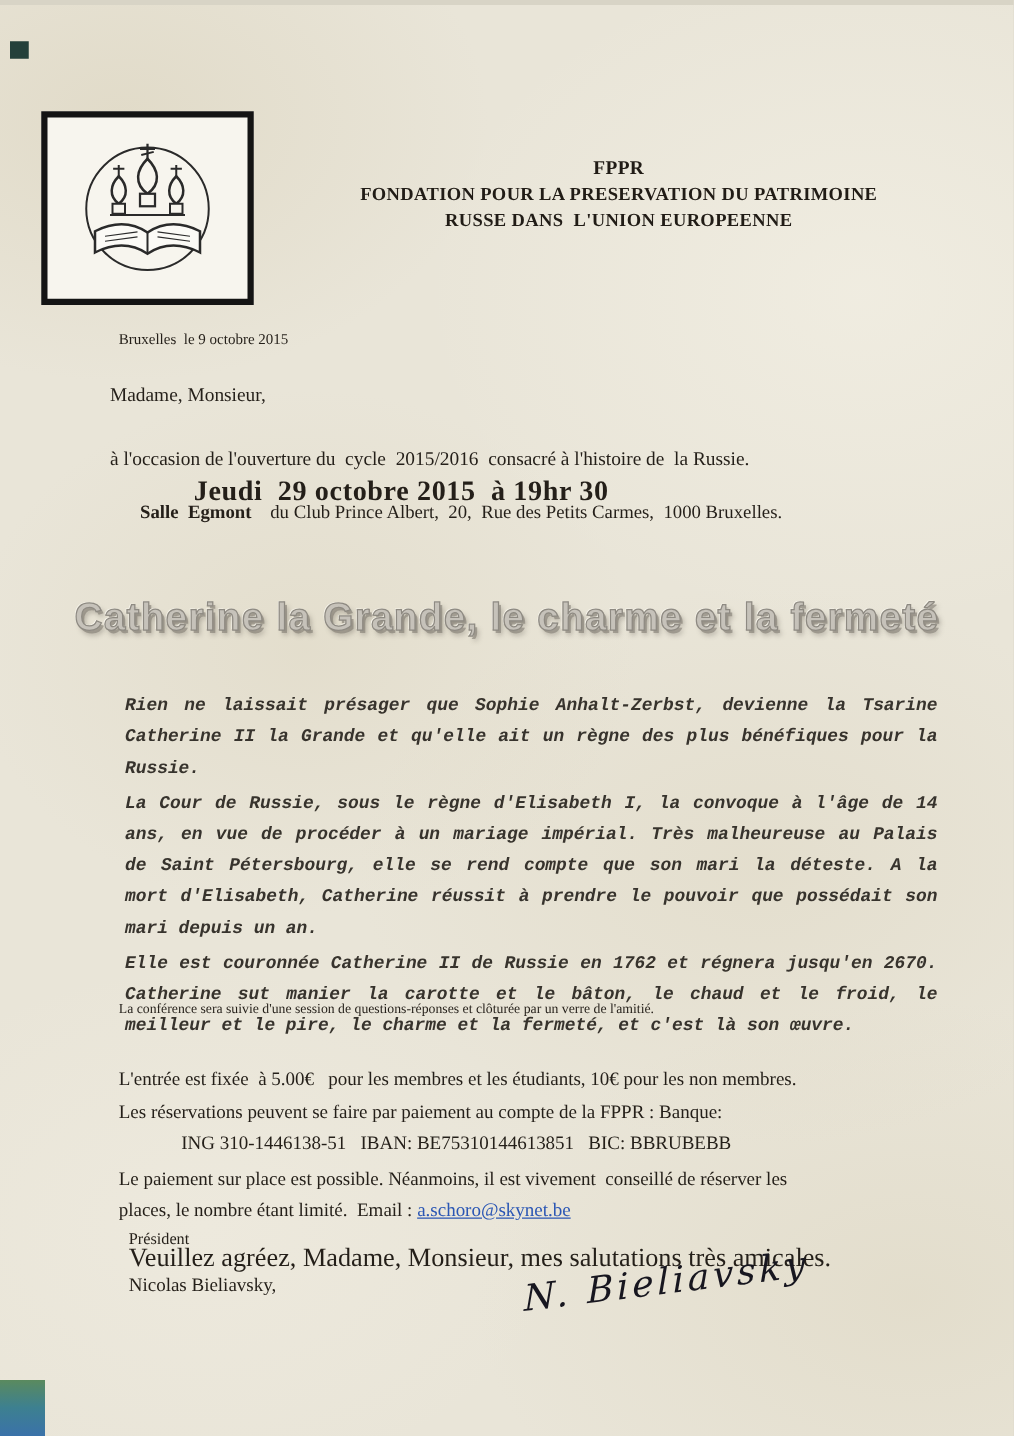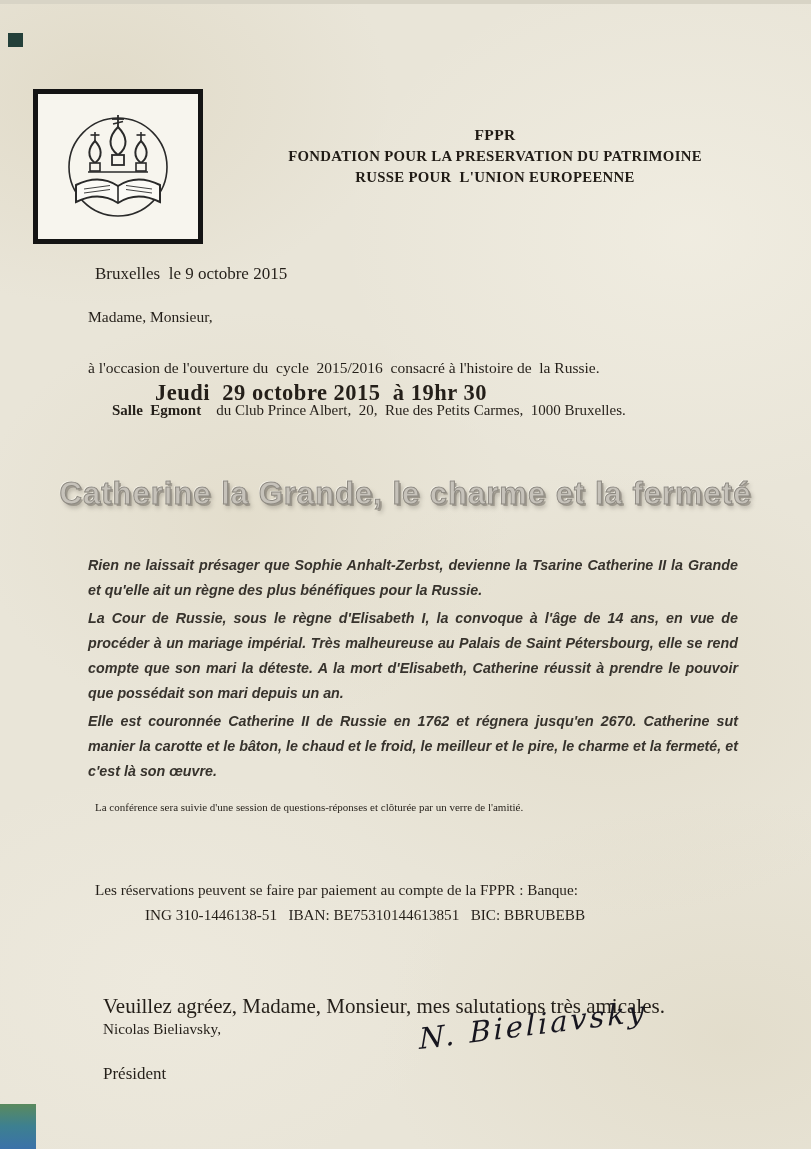--- a/index.html
+++ b/index.html
@@ -50,21 +50,21 @@
     position: absolute; left: 200px; top: 120px; width: 590px;
     text-align: center;
     font-weight: bold;
     font-size: 14.8px;
     line-height: 21.5px;
     letter-spacing: 0.3px;
     color: #211c16;
   }
   .org-header .org-acronym { font-size: 15.5px; }
 
-  .dateline   { position: absolute; left: 95px;  top: 260px; font-size: 17px; }
+  .dateline   { position: absolute; left: 95px;  top: 260px; font-size: 12px; }
   .salutation { position: absolute; left: 88px;  top: 304px; font-size: 15.5px; }
   .invite-1   { position: absolute; left: 88px;  top: 329px; font-size: 15.5px; width: 690px; }
   .invite-2   { position: absolute; left: 88px;  top: 355px; font-size: 15.5px; width: 690px; }
 
   .event-datetime {
     position: absolute; left: 155px; top: 376px;
     font-size: 22.5px; font-weight: bold; letter-spacing: 0.5px;
   }
   .venue { position: absolute; left: 112px; top: 398px; font-size: 15px; width: 660px; }
 
@@ -77,39 +77,39 @@
     letter-spacing: 1px;
     color: #c6c2ba;
     -webkit-text-stroke: 1px #8e8a82;
     text-shadow:
       -1px -1px 0 rgba(250,248,240,.85),
        2px  2px 0 rgba(122,117,107,.55),
        3px  4px 4px rgba(80,75,65,.35);
   }
 
   .abstract {
-    position: absolute; left: 88px; top: 549px; width: 650px;
-    font-family: Liberation Sans, sans-serif;
+    position: absolute; left: 100px; top: 549px; width: 650px;
+    font-family: Liberation Mono, monospace;
     font-style: italic; font-weight: bold;
     font-size: 14.3px; line-height: 25px;
     color: #37332d;
     text-align: justify;
   }
   .abstract p { margin: 0 0 3px 0; }
 
   .after-note { position: absolute; left: 95px; top: 791px; width: 655px; font-size: 11px; line-height: 24.5px; }
   .pricing    { position: absolute; left: 95px; top: 851px; width: 700px; font-size: 15.2px; }
   .reservation{ position: absolute; left: 95px; top: 877px; width: 700px; font-size: 15.2px; }
   .bank       { position: absolute; left: 145px; top: 902px; width: 640px; font-size: 15.2px; }
   .payment    { position: absolute; left: 95px; top: 927px; width: 680px; font-size: 15.2px; line-height: 25px; }
   .payment a  { color: #2a56b4; }
 
   .valediction  { position: absolute; left: 103px; top: 990px;  font-size: 21px; }
   .signer-name  { position: absolute; left: 103px; top: 1016px; font-size: 15.2px; }
-  .signer-title { position: absolute; left: 103px; top: 1060px; font-size: 17px; }
+  .signer-title { position: absolute; left: 103px; top: 979px; font-size: 13px; }
 
   .signature {
     position: absolute; left: 418px; top: 1002px; width: 260px;
     font-family: "DejaVu Serif", cursive;
     font-style: italic;
     font-size: 29px;
     letter-spacing: 3px;
     color: #17161f;
     transform: rotate(-7deg) skewX(-6deg);
   }
@@ -149,21 +149,21 @@
       <line x1="36" y1="84" x2="62" y2="80.5" stroke="#2a2a2a" stroke-width="0.9"></line>
       <line x1="36" y1="88" x2="62" y2="84.5" stroke="#2a2a2a" stroke-width="0.9"></line>
       <line x1="78" y1="80.5" x2="104" y2="84" stroke="#2a2a2a" stroke-width="0.9"></line>
       <line x1="78" y1="84.5" x2="104" y2="88" stroke="#2a2a2a" stroke-width="0.9"></line>
     </svg>
   </div>
 
   <div class="org-header">
     <div class="org-acronym">FPPR</div>
     <div class="org-line">FONDATION POUR LA PRESERVATION DU PATRIMOINE</div>
-    <div class="org-line pre">RUSSE POUR  L'UNION EUROPEENNE</div>
+    <div class="org-line pre">RUSSE DANS  L'UNION EUROPEENNE</div>
   </div>
 
   <div class="dateline pre">Bruxelles  le 9 octobre 2015</div>
 
   <div class="salutation">Madame, Monsieur,</div>
 
   <div class="invite-2 pre">à l'occasion de l'ouverture du  cycle  2015/2016  consacré à l'histoire de  la Russie.</div>
 
   <div class="event-datetime pre">Jeudi  29 octobre 2015  à 19hr 30</div>
 
@@ -174,25 +174,30 @@
   <div class="conf-title">Catherine la Grande, le charme et la fermeté</div>
 
   <div class="abstract">
     <p>Rien ne laissait présager que Sophie Anhalt-Zerbst, devienne la Tsarine Catherine II la Grande et  qu'elle ait un  règne des plus bénéfiques pour la Russie.</p>
     <p>La Cour de Russie, sous le règne d'Elisabeth I, la convoque à l'âge de 14 ans, en vue de procéder à un mariage impérial. Très malheureuse au Palais de Saint Pétersbourg, elle se rend compte que son mari la déteste. A la mort d'Elisabeth, Catherine réussit à prendre le pouvoir que possédait son mari depuis un an.</p>
     <p>Elle est couronnée Catherine II de Russie en 1762 et régnera jusqu'en 2670. Catherine sut manier la carotte et le bâton, le chaud et le froid, le meilleur et le pire, le charme et la fermeté, et c'est là son œuvre.</p>
   </div>
 
   <div class="after-note">La conférence sera suivie  d'une session de questions-réponses et clôturée par un verre de l'amitié.</div>
 
+  <div class="pricing pre">L'entrée est fixée  à 5.00€   pour les membres et les étudiants, 10€ pour les non membres.</div>
 
   <div class="reservation">Les réservations peuvent se faire par paiement au compte de la FPPR : Banque:</div>
 
   <div class="bank pre">ING 310-1446138-51   IBAN: BE75310144613851   BIC: BBRUBEBB</div>
 
+  <div class="payment">
+    <span class="pre">Le paiement sur place est possible. Néanmoins, il est vivement  conseillé de réserver les</span><br>
+    <span class="pre">places, le nombre étant limité.  Email : </span><a href="#" class="email">a.schoro@skynet.be</a>
+  </div>
 
   <div class="valediction">Veuillez agréez, Madame, Monsieur, mes salutations très amicales.</div>
   <div class="signer-name">Nicolas Bieliavsky,</div>
   <div class="signer-title">Président</div>
 
   <div class="signature">N. Bieliavsky</div>
 
 </div>
 
 </body></html>

